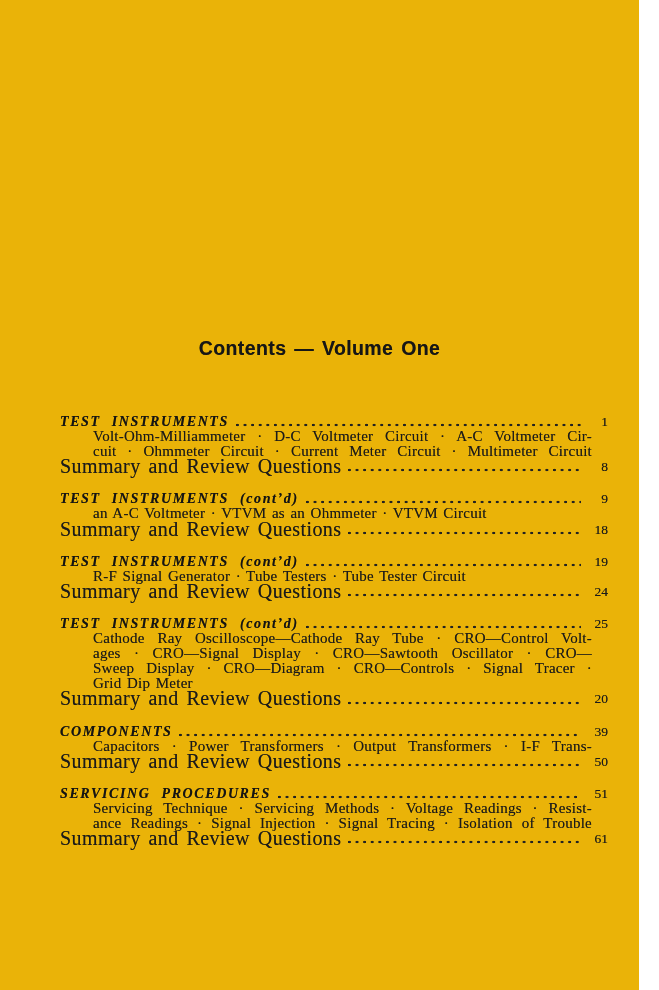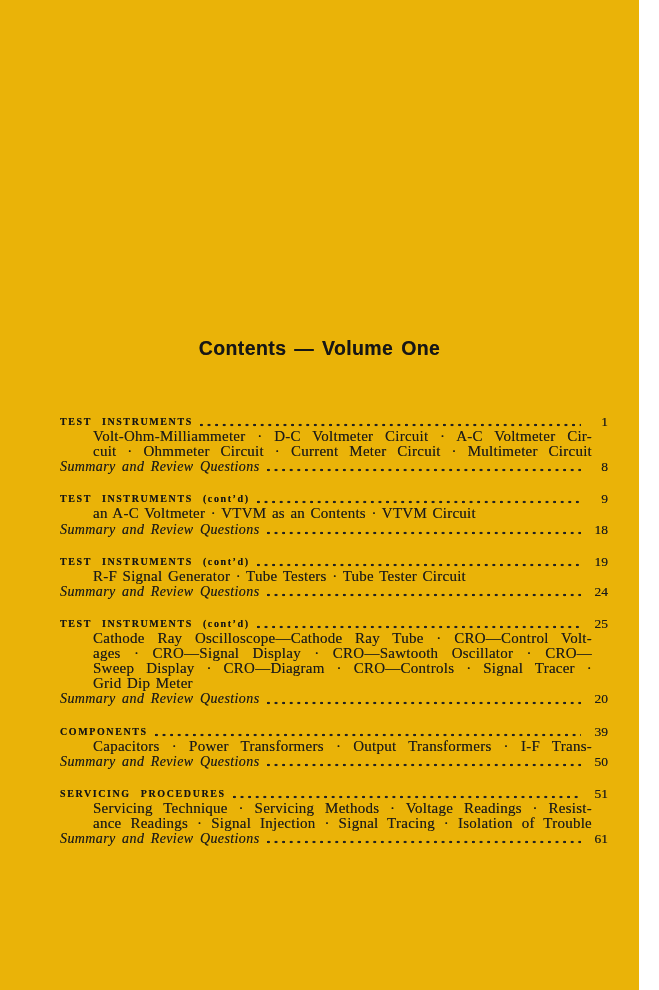--- a/index.html
+++ b/index.html
@@ -39,29 +39,29 @@
   .toc-section {
     margin-bottom: 17px;
   }
   .row {
     display: flex;
     align-items: flex-end;
     line-height: 15.1px;
   }
   .head-text {
     font-weight: 700;
-    font-size: 10px;
+    font-size: 14px;
     letter-spacing: 1.6px;
     word-spacing: 6px;
     white-space: nowrap;
     color: #141414;
+    font-style: italic;
   }
   .sum-text {
-    font-style: italic;
-    font-size: 14px;
+    font-size: 20px;
     letter-spacing: 0.4px;
     word-spacing: 2.5px;
     white-space: nowrap;
   }
   .dots {
     flex: 1 1 auto;
     height: 4px;
     align-self: flex-end;
     margin: 0 5px 2px 7px;
     background-image: radial-gradient(circle at 1.5px 2px, #222222 1.15px, rgba(0,0,0,0) 1.55px);
@@ -114,21 +114,21 @@
         <span class="pg">8</span>
       </div>
     </section>
 
     <section class="toc-section">
       <div class="row">
         <span class="head-text">TEST INSTRUMENTS (cont’d)</span>
         <span class="dots"></span>
         <span class="pg">9</span>
       </div>
-      <div class="desc">an A-C Voltmeter · VTVM as an Contents · VTVM Circuit</div>
+      <div class="desc">an A-C Voltmeter · VTVM as an Ohmmeter · VTVM Circuit</div>
       <div class="row">
         <span class="sum-text">Summary and Review Questions</span>
         <span class="dots"></span>
         <span class="pg">18</span>
       </div>
     </section>
 
     <section class="toc-section">
       <div class="row">
         <span class="head-text">TEST INSTRUMENTS (cont’d)</span>

